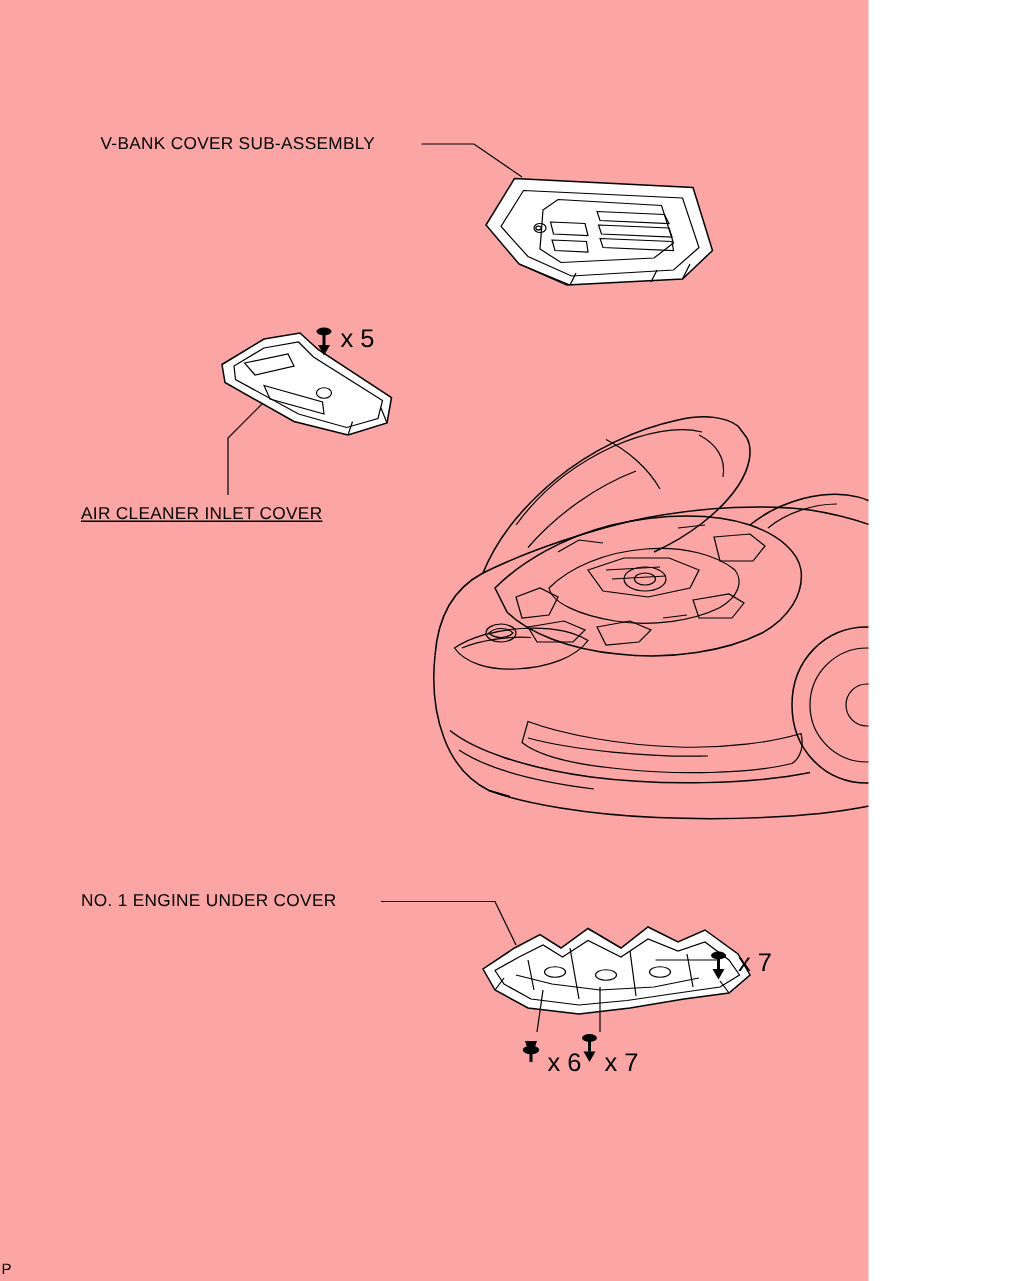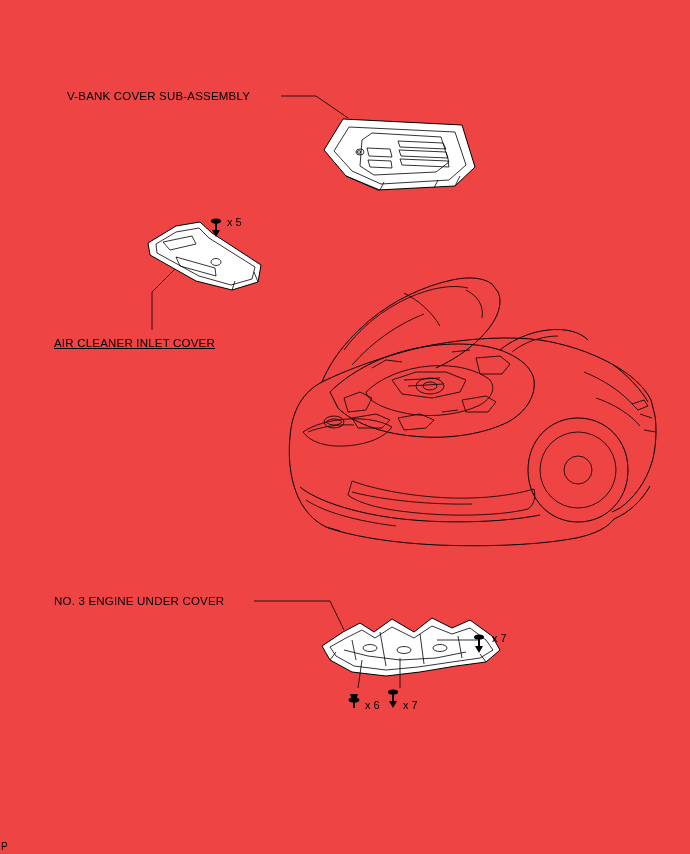--- a/index.html
+++ b/index.html
@@ -6,35 +6,35 @@
     margin: 0;
     padding: 0;
     background: #ffffff;
   }
   body {
     font-family: "Liberation Sans", sans-serif;
     color: #000000;
   }
   #page {
     position: relative;
-    width: 690px;
+    width: 579px;
     height: 854px;
     overflow: hidden;
-    background: #ef4444;
+    background: #fca5a5;
   }
   .label {
     position: absolute;
     font-size: 11.5px;
     letter-spacing: 0.2px;
     white-space: nowrap;
     color: #000;
   }
   .qty {
     position: absolute;
-    font-size: 11px;
+    font-size: 17px;
     white-space: nowrap;
     color: #000;
   }
   .corner-mark {
     position: absolute;
     left: 1px;
     bottom: 2px;
     font-size: 10px;
     color: #000;
   }
@@ -204,21 +204,21 @@
       <g>
         <ellipse class="blk" cx="393" cy="692" rx="5" ry="2.6"></ellipse>
         <rect class="blk" x="392" y="692" width="2" height="9"></rect>
         <path class="blk" d="M389 701 L397 701 L393 708 Z"></path>
       </g>
     </g>
   </svg>
 
   <div class="label" style="left:67px; top:90px;">V-BANK COVER SUB-ASSEMBLY</div>
   <div class="label" style="left:54px; top:337px;text-decoration:underline;">AIR CLEANER INLET COVER</div>
-  <div class="label" style="left:54px; top:595px;">NO. 3 ENGINE UNDER COVER</div>
+  <div class="label" style="left:54px; top:595px;">NO. 1 ENGINE UNDER COVER</div>
 
   <div class="qty" style="left:227px; top:216px;">x 5</div>
   <div class="qty" style="left:492px; top:632px;">x 7</div>
   <div class="qty" style="left:365px; top:699px;">x 6</div>
   <div class="qty" style="left:403px; top:699px;">x 7</div>
 
   <div class="corner-mark">P</div>
 </div>
 
 </body></html>

